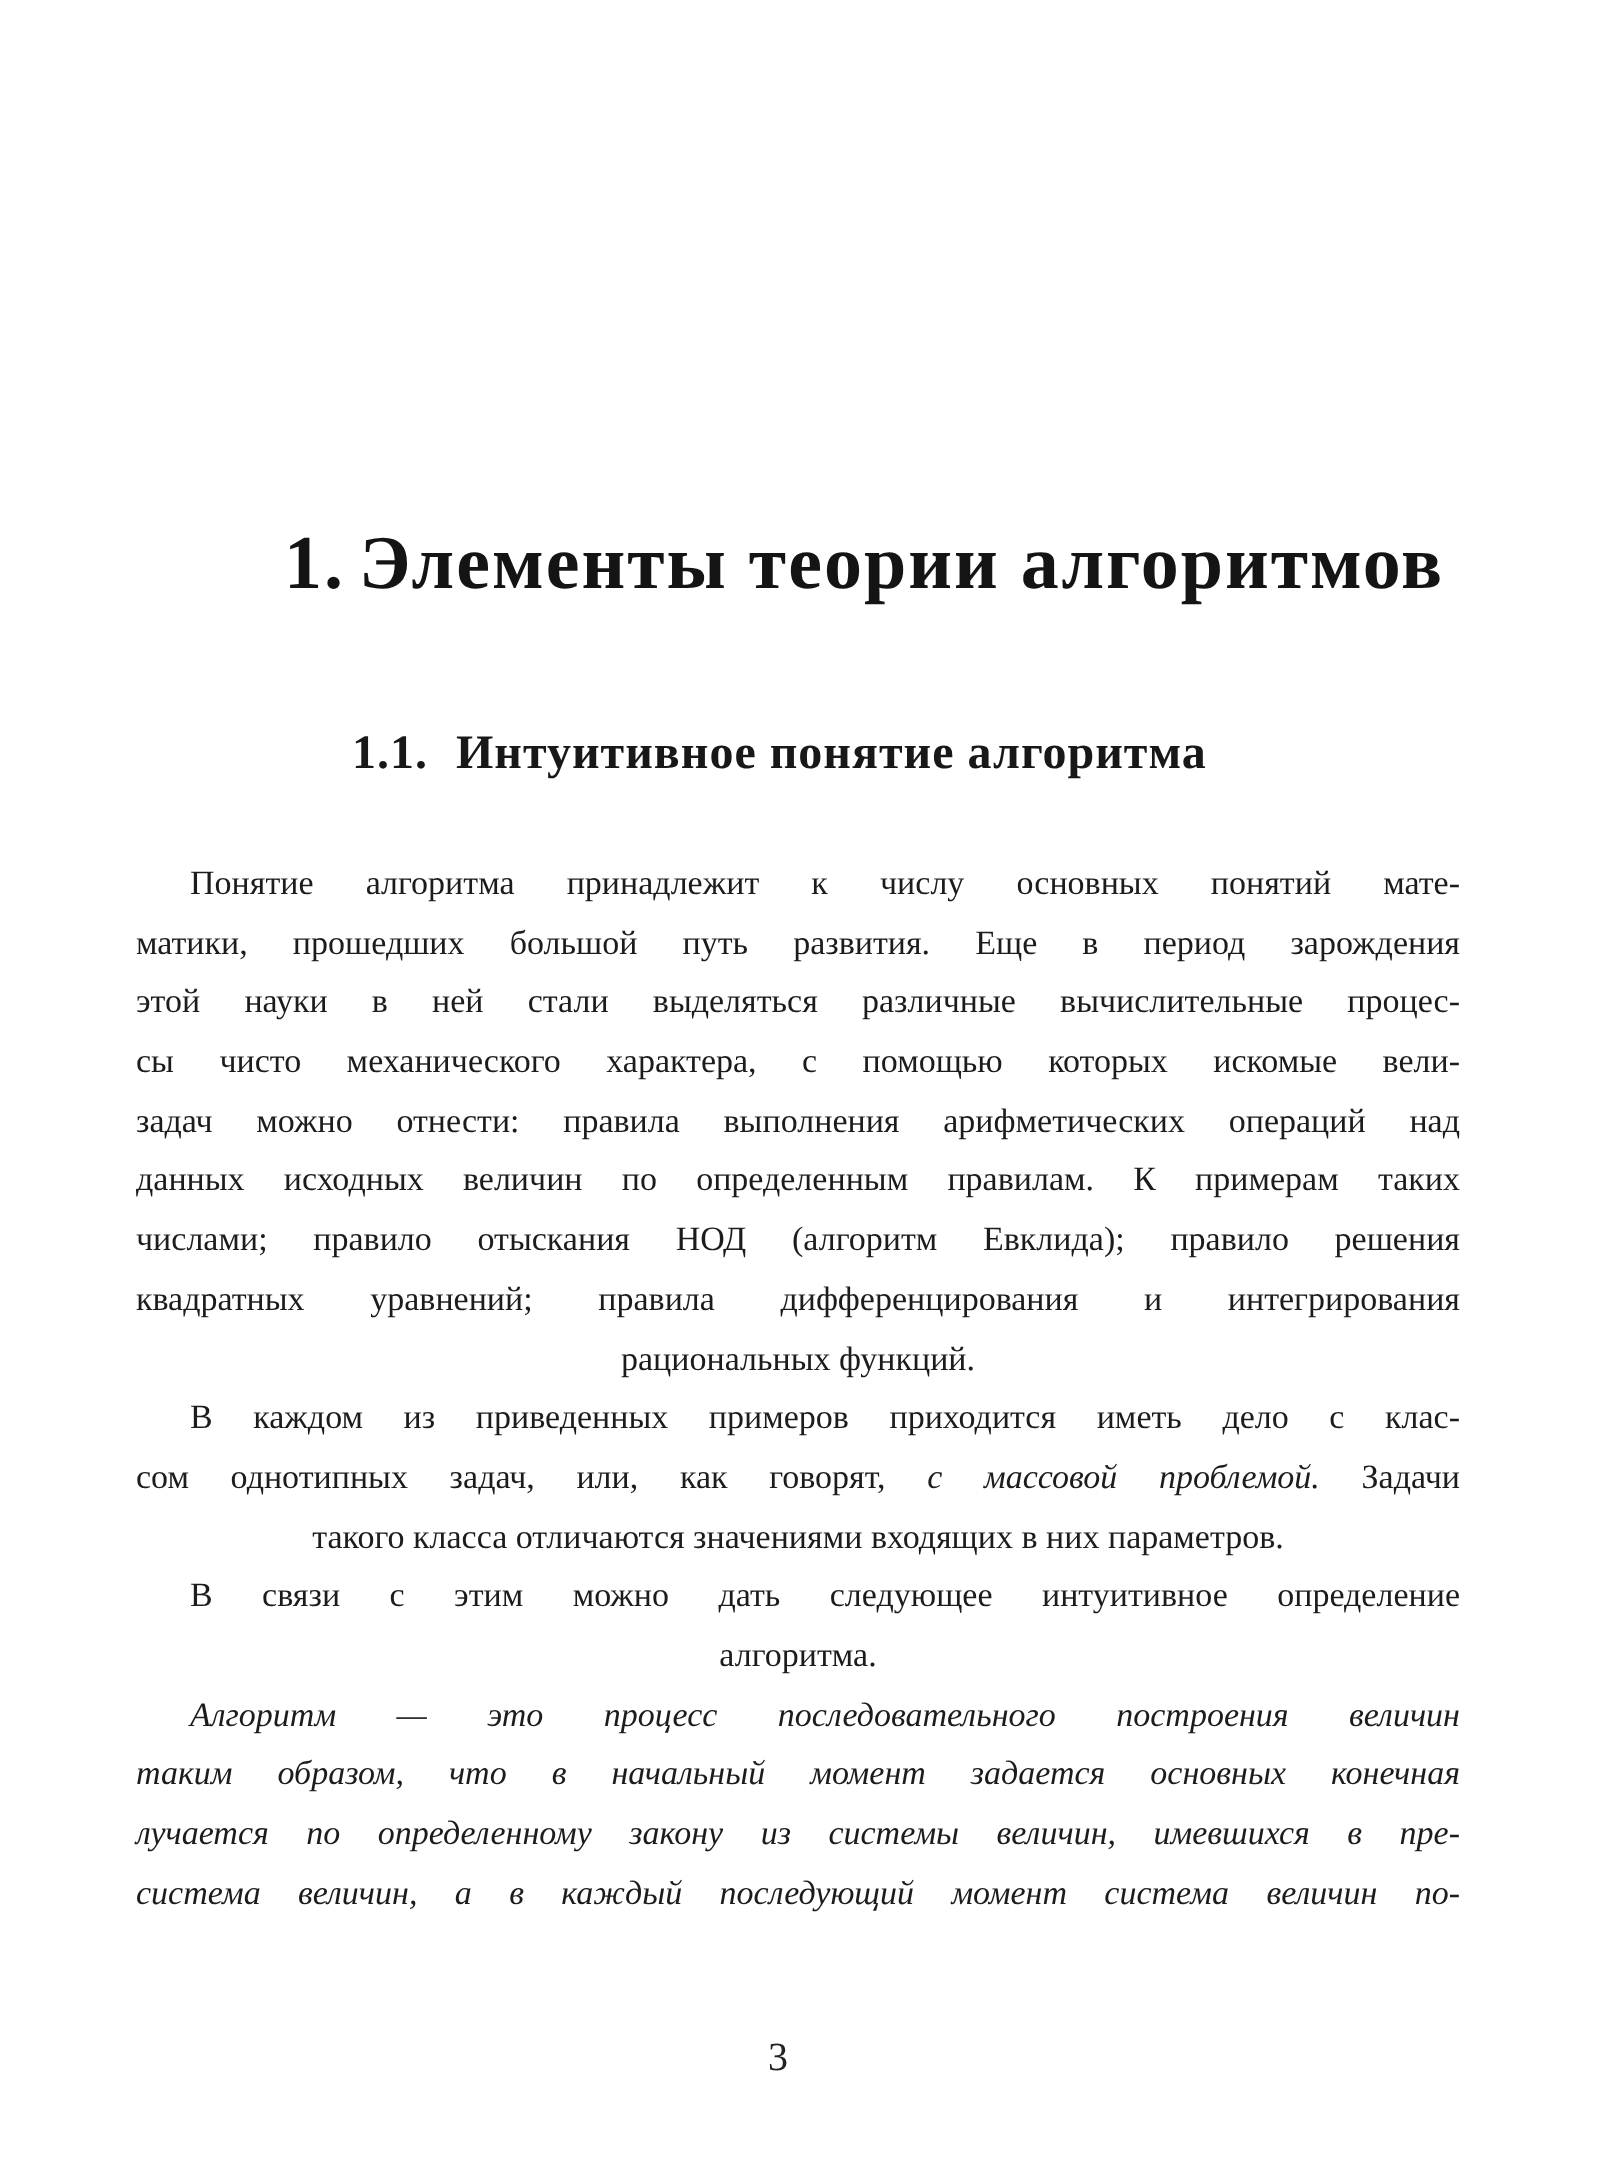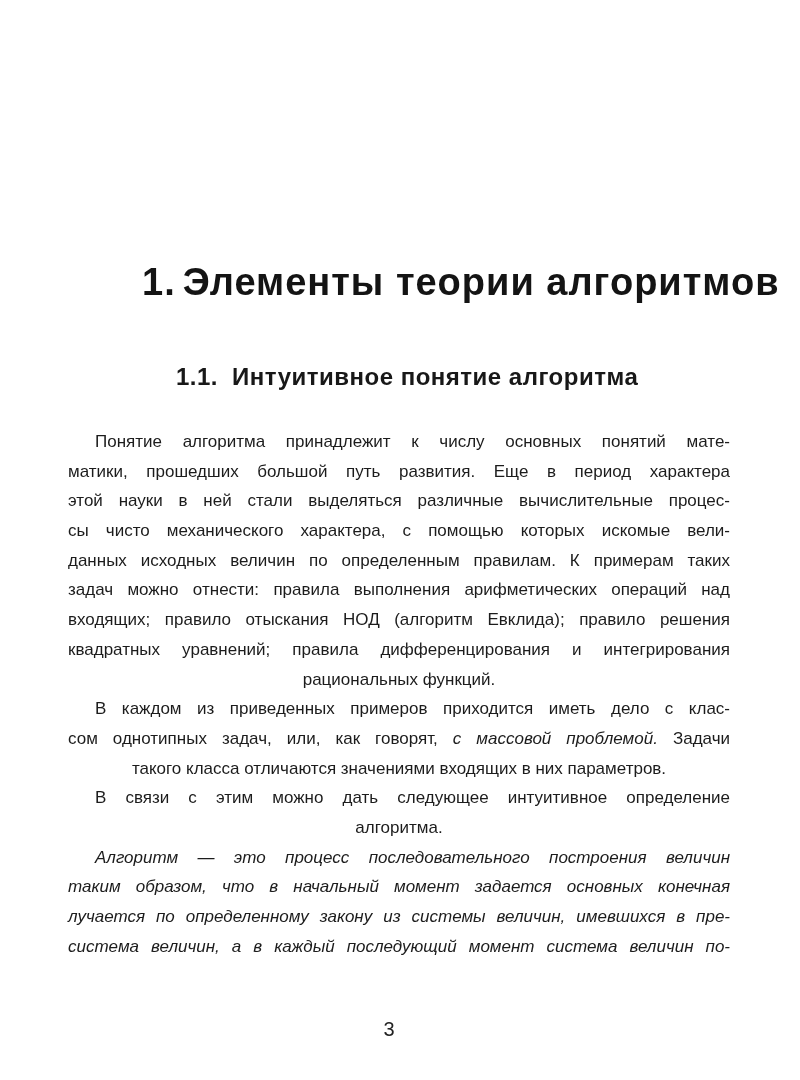--- a/index.html
+++ b/index.html
@@ -10,21 +10,21 @@
     margin:0;
     padding:0;
     background:var(--bg);
   }
   .page{
     position:relative;
     width:800px;
     height:1080px;
     background:var(--bg);
     overflow:hidden;
-    font-family:Liberation Sans, sans-serif;
+    font-family:Liberation Serif, serif;
     color:var(--ink);
   }
   .chapter-heading{
     position:absolute;
     left:142px;
     top:262px;
     font-size:38px;
     line-height:40px;
     font-weight:bold;
     letter-spacing:1px;
@@ -89,26 +89,26 @@
   <div class="chapter-heading">
     <span class="num">1.</span><span>Элементы теории алгоритмов</span>
   </div>
 
   <div class="section-heading">
     <span class="num">1.1.</span><span>Интуитивное понятие алгоритма</span>
   </div>
 
   <div class="body-text">
       <div class="line j ind"><span>Понятие алгоритма принадлежит к числу основных понятий мате-</span></div>
-      <div class="line j"><span>матики, прошедших большой путь развития. Еще в период характера</span></div>
+      <div class="line j"><span>матики, прошедших большой путь развития. Еще в период зарождения</span></div>
       <div class="line j"><span>этой науки в ней стали выделяться различные вычислительные процес-</span></div>
       <div class="line j"><span>сы чисто механического характера, с помощью которых искомые вели-</span></div>
+      <div class="line j"><span>задач можно отнести: правила выполнения арифметических операций над</span></div>
       <div class="line j"><span>данных исходных величин по определенным правилам. К примерам таких</span></div>
-      <div class="line j"><span>задач можно отнести: правила выполнения арифметических операций над</span></div>
-      <div class="line j"><span>входящих; правило отыскания НОД (алгоритм Евклида); правило решения</span></div>
+      <div class="line j"><span>числами; правило отыскания НОД (алгоритм Евклида); правило решения</span></div>
       <div class="line j"><span>квадратных уравнений; правила дифференцирования и интегрирования</span></div>
       <div class="line"><span>рациональных функций.</span></div>
       <div class="line j ind"><span>В каждом из приведенных примеров приходится иметь дело с клас-</span></div>
       <div class="line j"><span>сом однотипных задач, или, как говорят, </span><span class="it">с массовой проблемой.</span><span> Задачи</span></div>
       <div class="line"><span>такого класса отличаются значениями входящих в них параметров.</span></div>
       <div class="line j ind"><span>В связи с этим можно дать следующее интуитивное определение</span></div>
       <div class="line"><span>алгоритма.</span></div>
       <div class="line j ind"><span class="it">Алгоритм — это процесс последовательного построения величин</span></div>
       <div class="line j"><span class="it">таким образом, что в начальный момент задается основных конечная</span></div>
       <div class="line j"><span class="it">лучается по определенному закону из системы величин, имевшихся в пре-</span></div>

